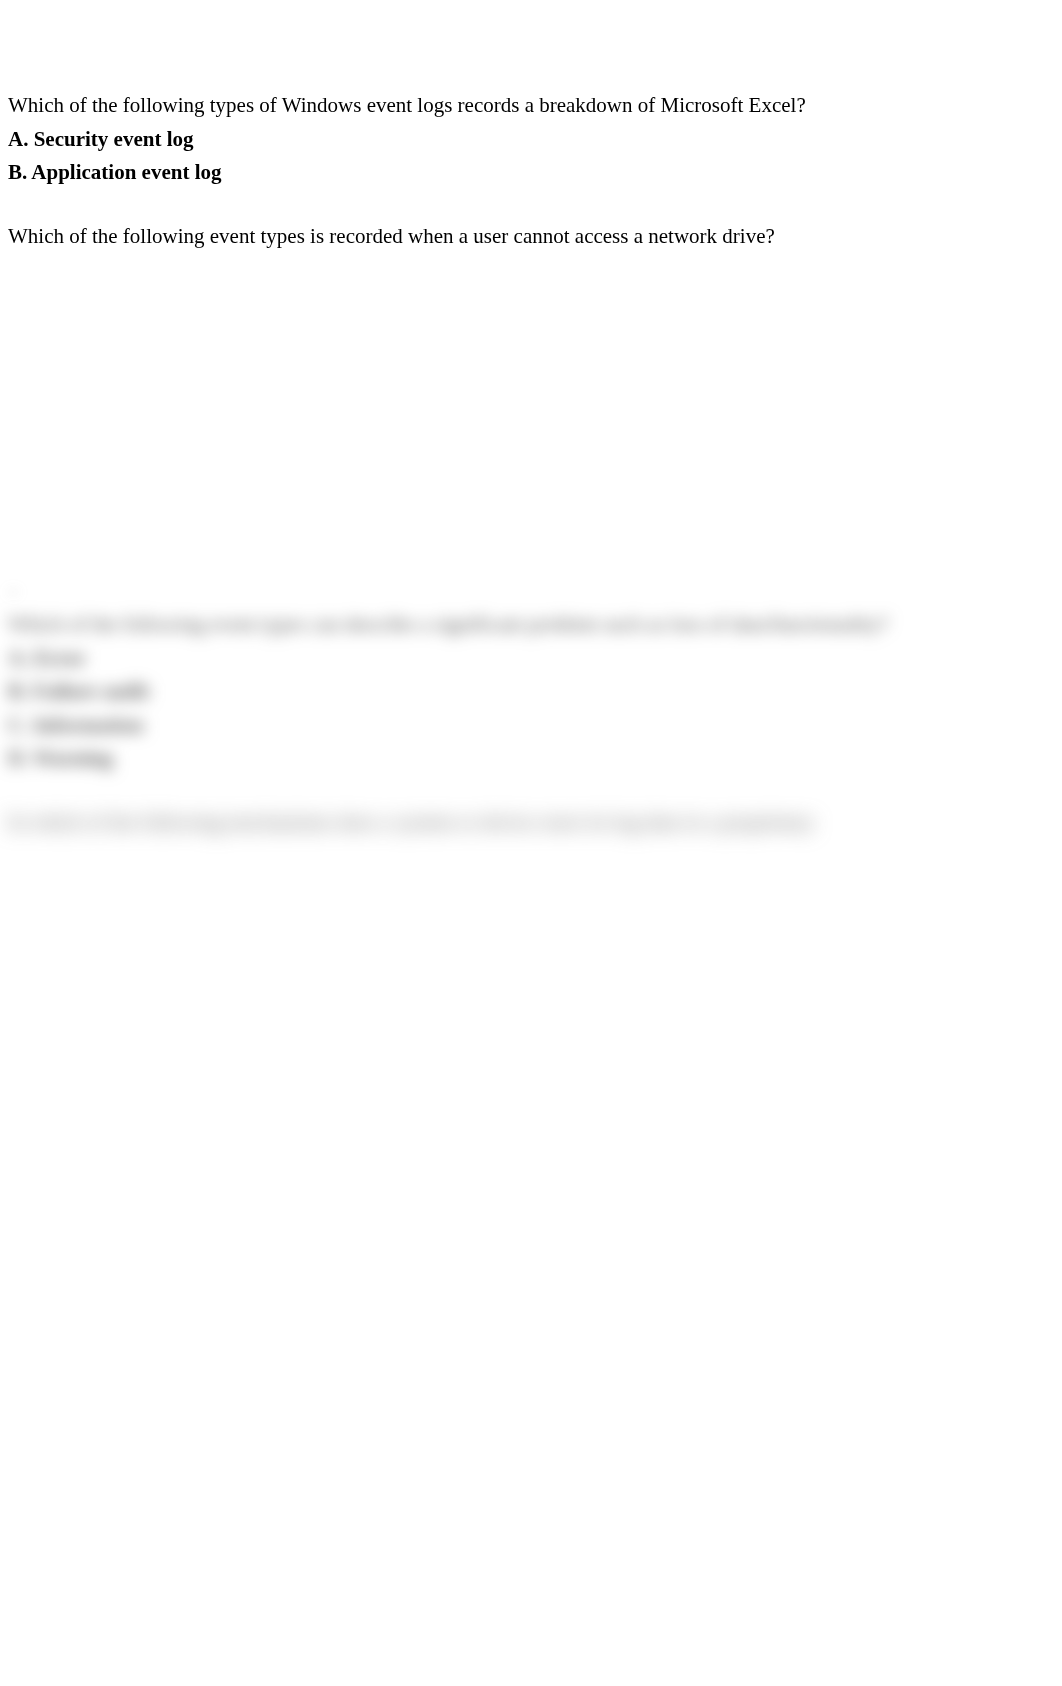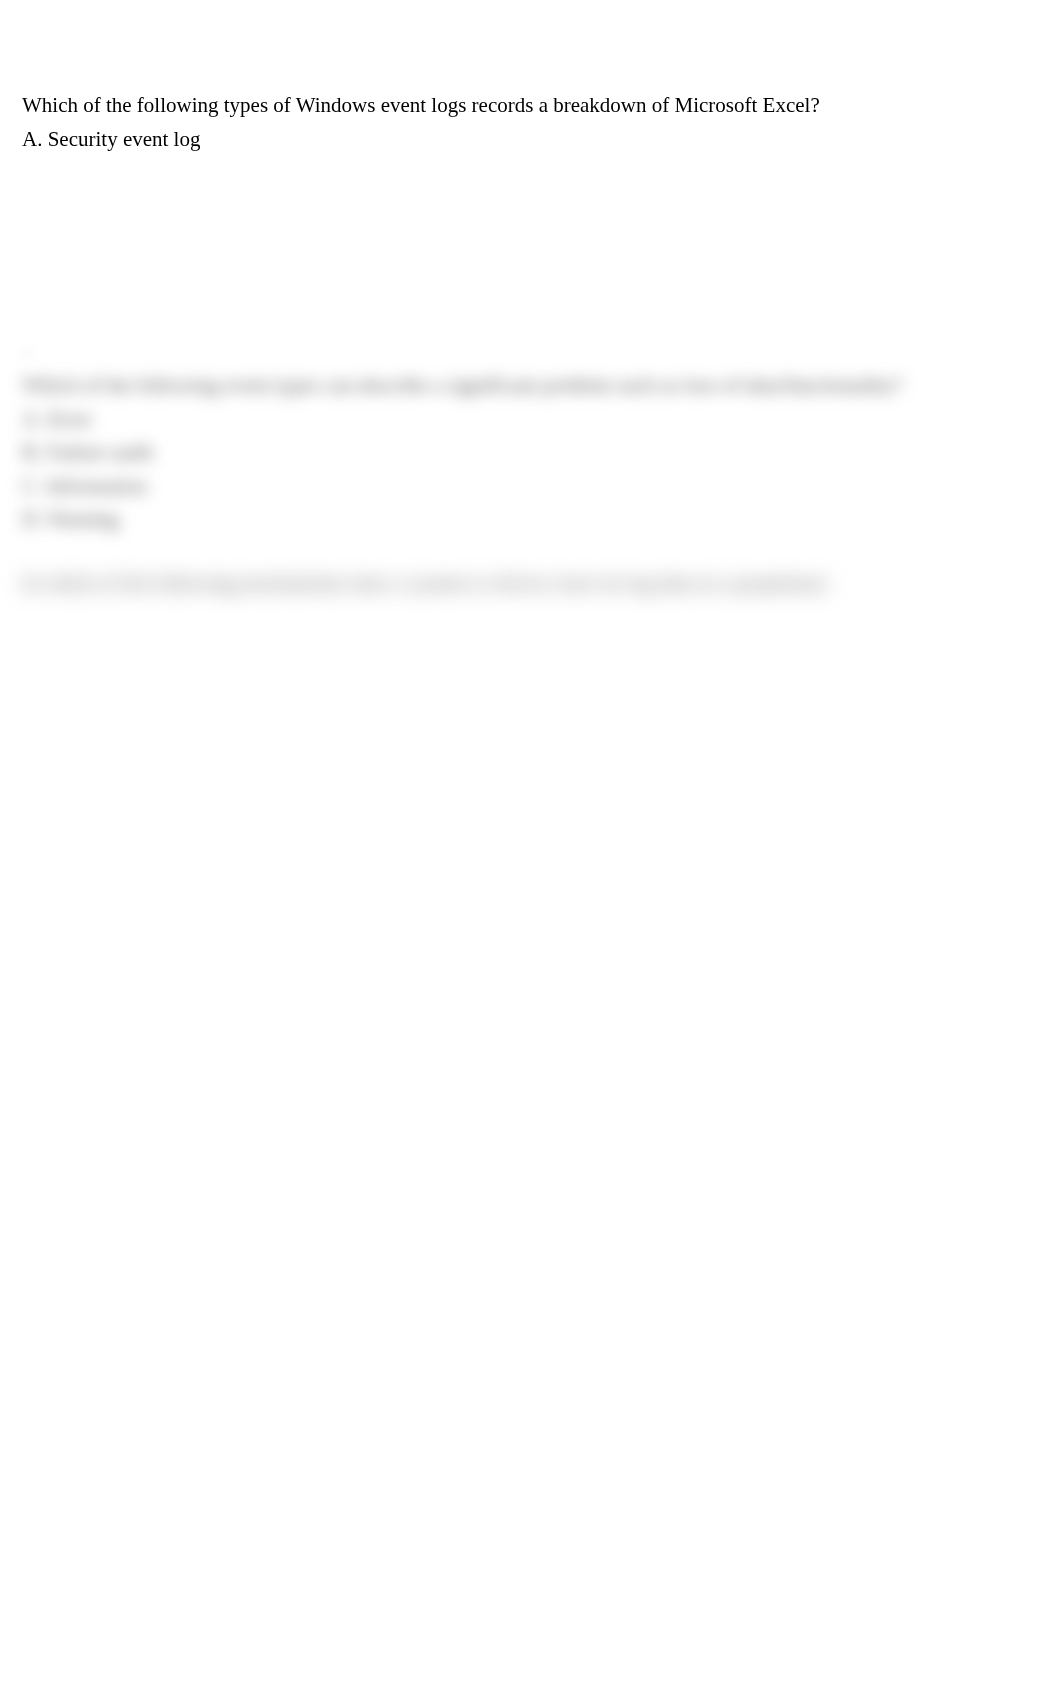--- a/index.html
+++ b/index.html
@@ -7,30 +7,30 @@
       padding: 0;
       font-family: Georgia, 'Times New Roman', serif;
       font-size: 21px;
       line-height: 1.5;
       color: #000;
       background: #fff;
       width: 1062px;
     }
     .content {
       padding: 90px 8px 0 8px;
-      margin-left: 14px;
     }
     .question-block {
       margin-bottom: 32px;
     }
     .question-text {
       margin-bottom: 2px;
     }
     .option {
       margin-bottom: 2px;
+      font-weight: bold;
     }
     .blurred {
       filter: blur(8px);
       color: #555;
       user-select: none;
     }
     .blurred-heavy {
       filter: blur(10px);
       color: #666;
       user-select: none;
@@ -47,23 +47,28 @@
     }
   </style>
 </head>
 <body>
 
 <div class="content">
 
   <div class="question-block">
     <div class="question-text">Which of the following types of Windows event logs records a breakdown of Microsoft Excel?</div>
     <div class="option">A. Security event log</div>
+    <div class="option">B. Application event log</div>
   </div>
 
 
+  <div class="question-block">
+    <div class="question-text">Which of the following event types is recorded when a user cannot access a network drive?</div>
+    <div class="spacer-md"></div>
+  </div>
 
   <div class="question-block">
     <div class="spacer-md"></div>
   </div>
 
   <div class="small-blur">...</div>
 
   <div class="question-block blurred">
     <div class="question-text">Which of the following event types can describe a significant problem such as loss of data/functionality?</div>
     <div class="option">A. Error</div>

